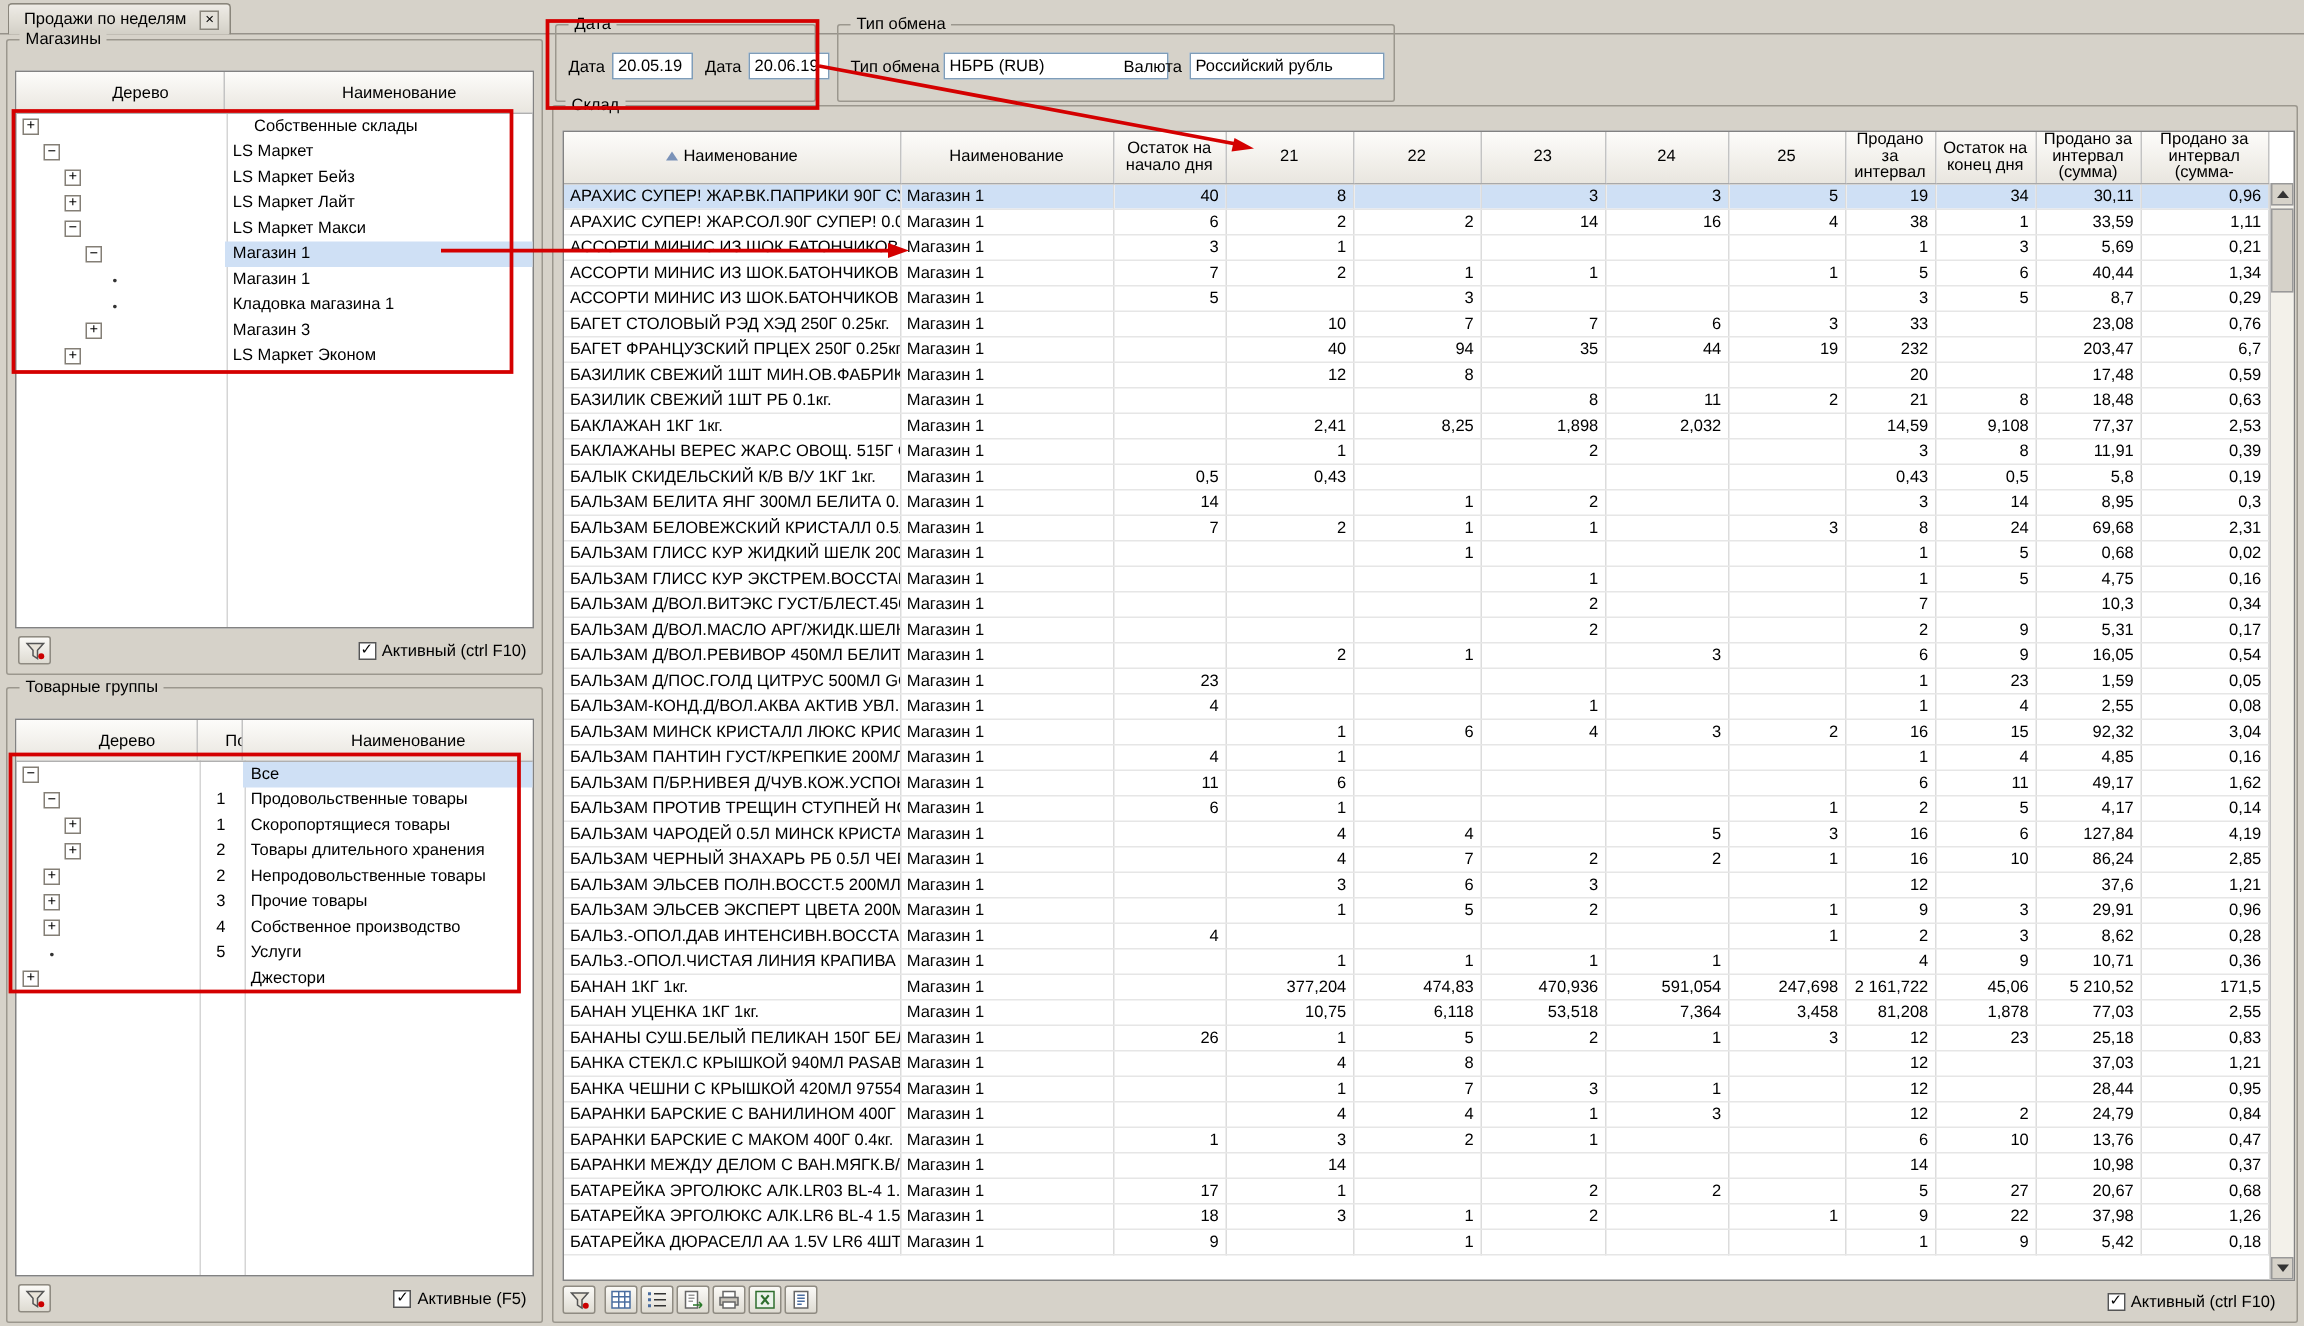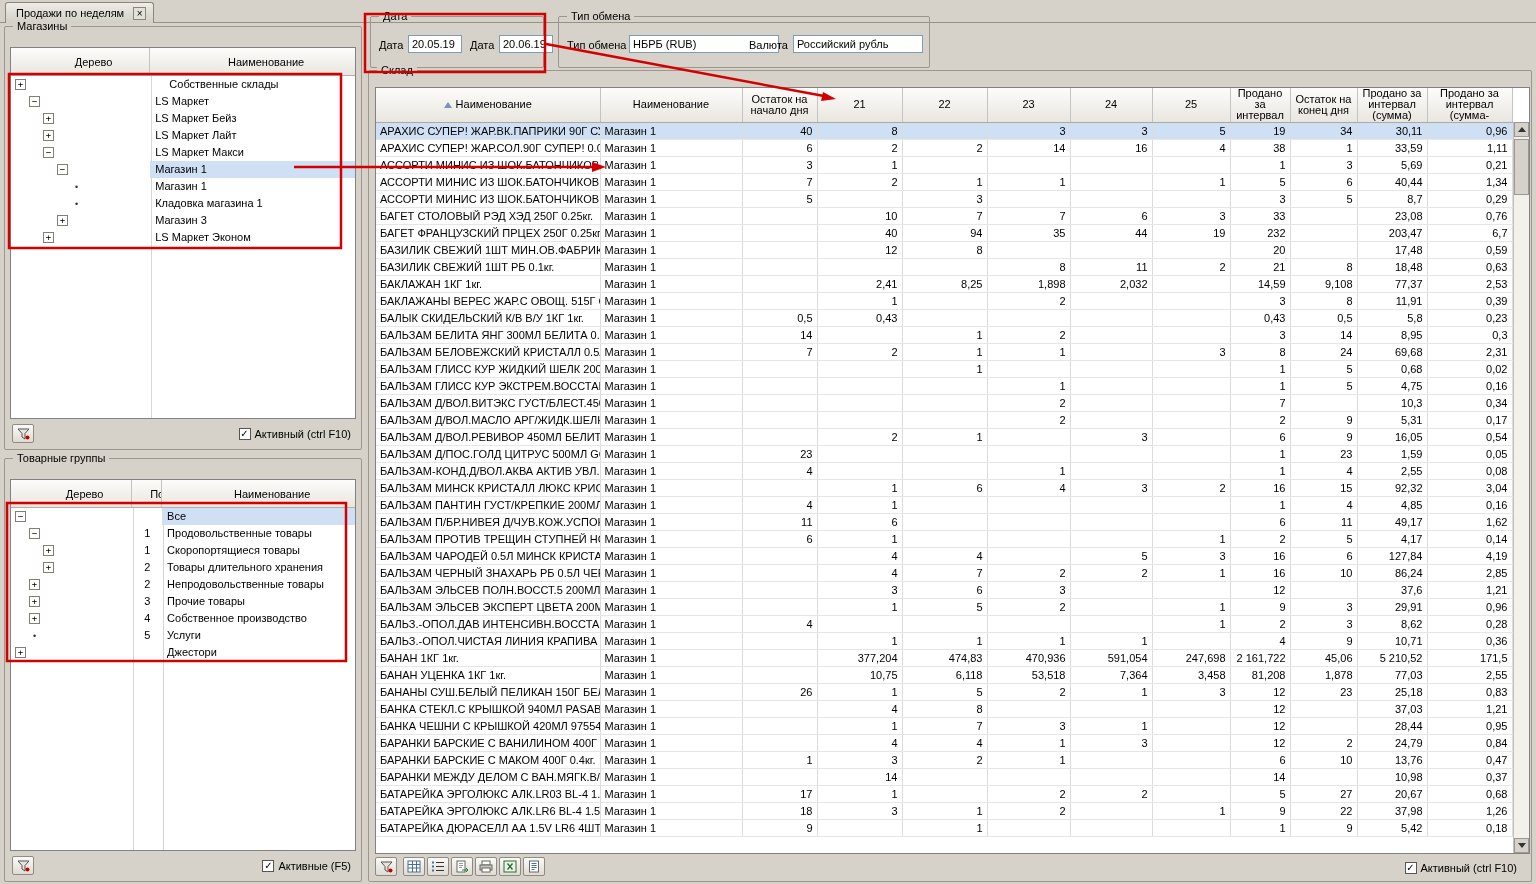--- a/index.html
+++ b/index.html
@@ -428,21 +428,21 @@
               <td class="txt2">Магазин 1</td>
               <td class="num">0,5</td>
               <td class="num">0,43</td>
               <td class="num"></td>
               <td class="num"></td>
               <td class="num"></td>
               <td class="num"></td>
               <td class="num">0,43</td>
               <td class="num">0,5</td>
               <td class="num">5,8</td>
-              <td class="num">0,23</td>
+              <td class="num">0,19</td>
             </tr>
             <tr>
               <td class="txt2">БАЛЬЗАМ БЕЛИТА ЯНГ 300МЛ БЕЛИТА 0.3к</td>
               <td class="txt2">Магазин 1</td>
               <td class="num">14</td>
               <td class="num"></td>
               <td class="num">1</td>
               <td class="num">2</td>
               <td class="num"></td>
               <td class="num"></td>

